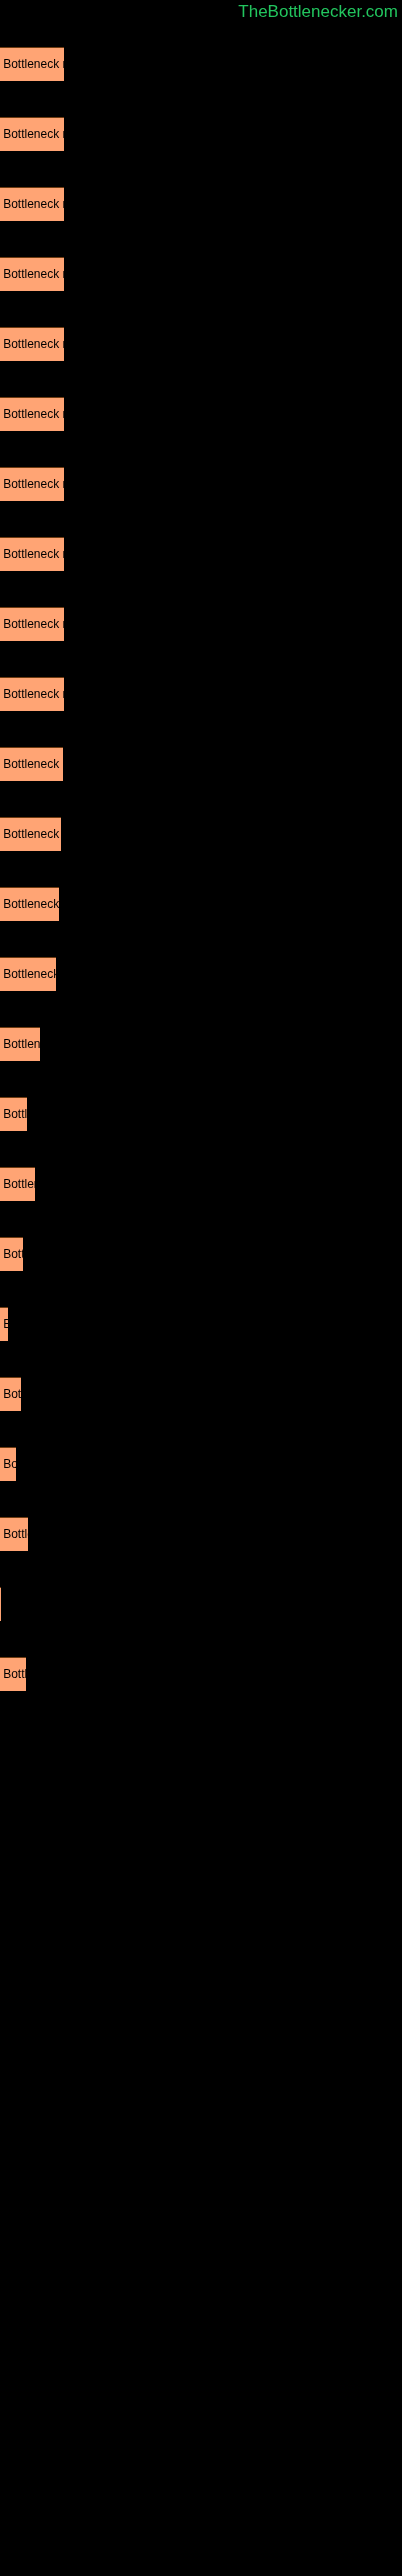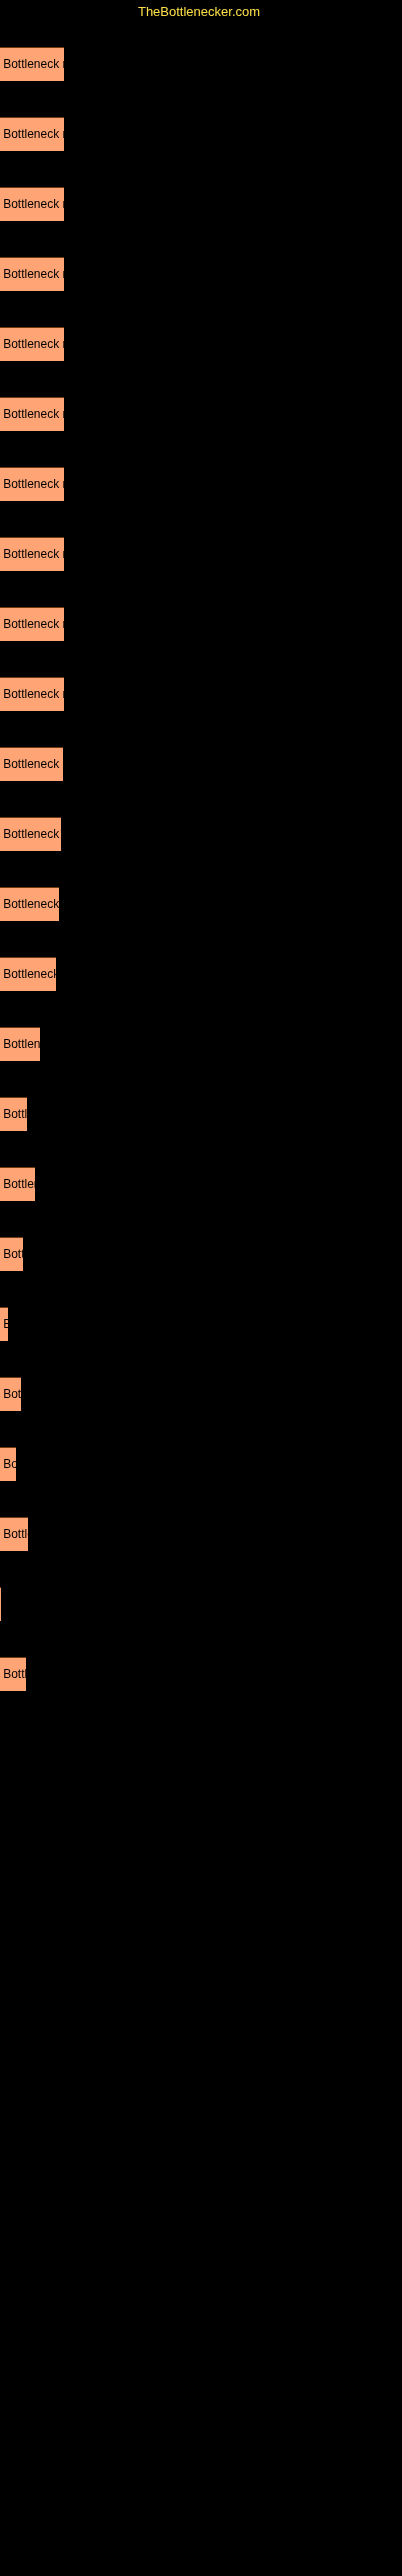--- a/index.html
+++ b/index.html
@@ -24,23 +24,23 @@
     width: 403px;
     height: 2576px;
     background: #000000;
   }
 
   #chart-title {
     position: absolute;
     left: 0;
     top: 2.4px;
     width: 398px;
-    text-align: center;
-    color: #fde047;
-    font-size: 13px;
+    text-align: right;
+    color: #22c55e;
+    font-size: 17px;
     line-height: 20px;
     font-family: "Liberation Sans", sans-serif;
     white-space: nowrap;
     letter-spacing: 0px;
   }
 
   #bars-layer {
     position: absolute;
     left: 0;
     top: 0;

